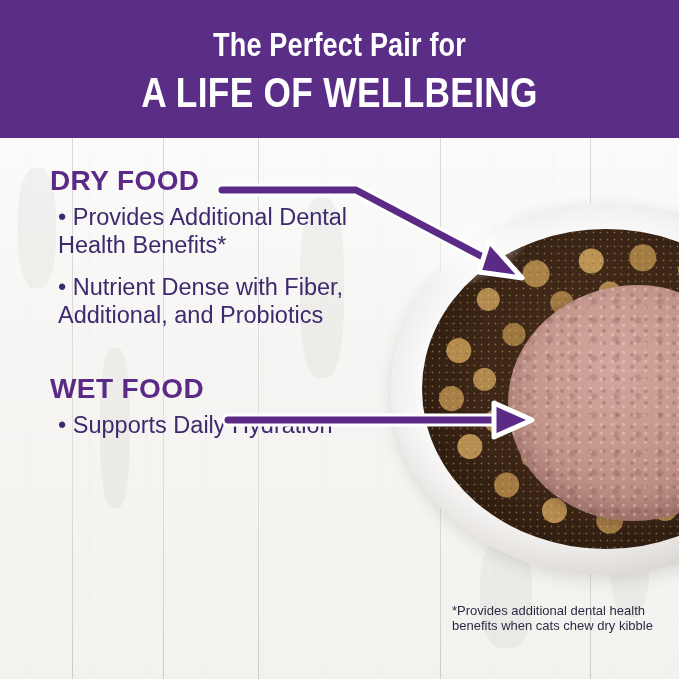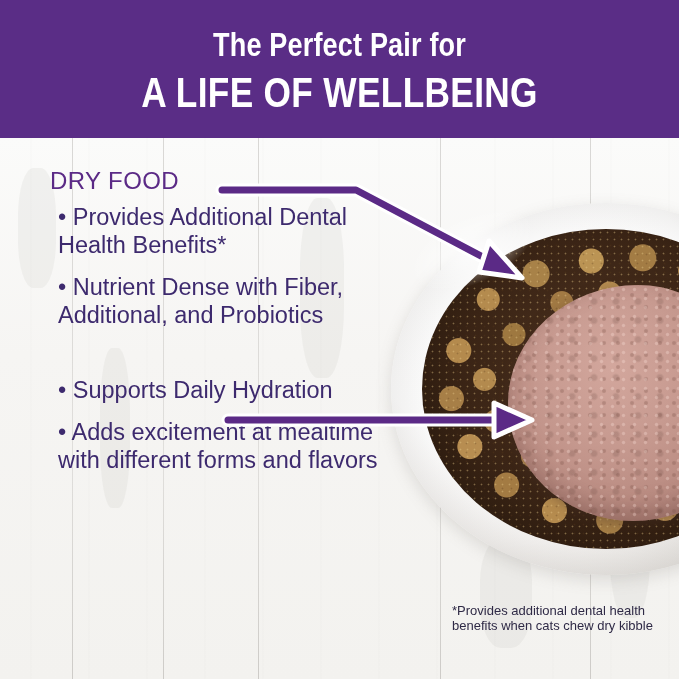--- a/index.html
+++ b/index.html
@@ -202,22 +202,22 @@
 
   
   .copy {
     position: absolute;
     left: 50px;
     top: 168px;
     width: 330px;
   }
   .section-head {
     color: #5b2a86;
-    font-weight: normal;
-    font-size: 24px;
+    font-weight: bold;
+    font-size: 28px;
     letter-spacing: 0.4px;
     line-height: 26px;
     margin: 0 0 9px 0;
   }
   .bullet-block {
     color: #3d2a6e;
     font-size: 23.5px;
     line-height: 28px;
     margin: 0 0 14px 8px;
     font-weight: 500;
@@ -277,22 +277,22 @@
   <div class="header">
     <div class="header-line1">The Perfect Pair for</div>
     <div class="header-line2">A LIFE OF WELLBEING</div>
   </div>
 
   <div class="copy">
     <div class="section-head">DRY FOOD</div>
     <div class="bullet-block">• Provides Additional Dental Health Benefits*</div>
     <div class="bullet-block">• Nutrient Dense with Fiber, Additional, and Probiotics</div>
     <div class="spacer-wet"></div>
+    <div class="section-head">WET FOOD</div>
     <div class="bullet-block">• Supports Daily Hydration</div>
-    <div class="bullet-block">• Adds excitement at mealtime with different forms and flavors</div>
   </div>
 
   <svg class="arrow-svg" viewBox="0 0 679 679">
 
     <g>
       <path d="M222,190 L356,190 L498,265" stroke="#ffffff" stroke-width="13" fill="none" stroke-linecap="round" stroke-linejoin="round"></path>
       <path d="M222,190 L356,190 L498,265" stroke="#5b2a86" stroke-width="7" fill="none" stroke-linecap="round" stroke-linejoin="round"></path>
       <path d="M522,278 L479,272 L489,241 Z" fill="#5b2a86" stroke="#ffffff" stroke-width="5" stroke-linejoin="round"></path>
     </g>
 

